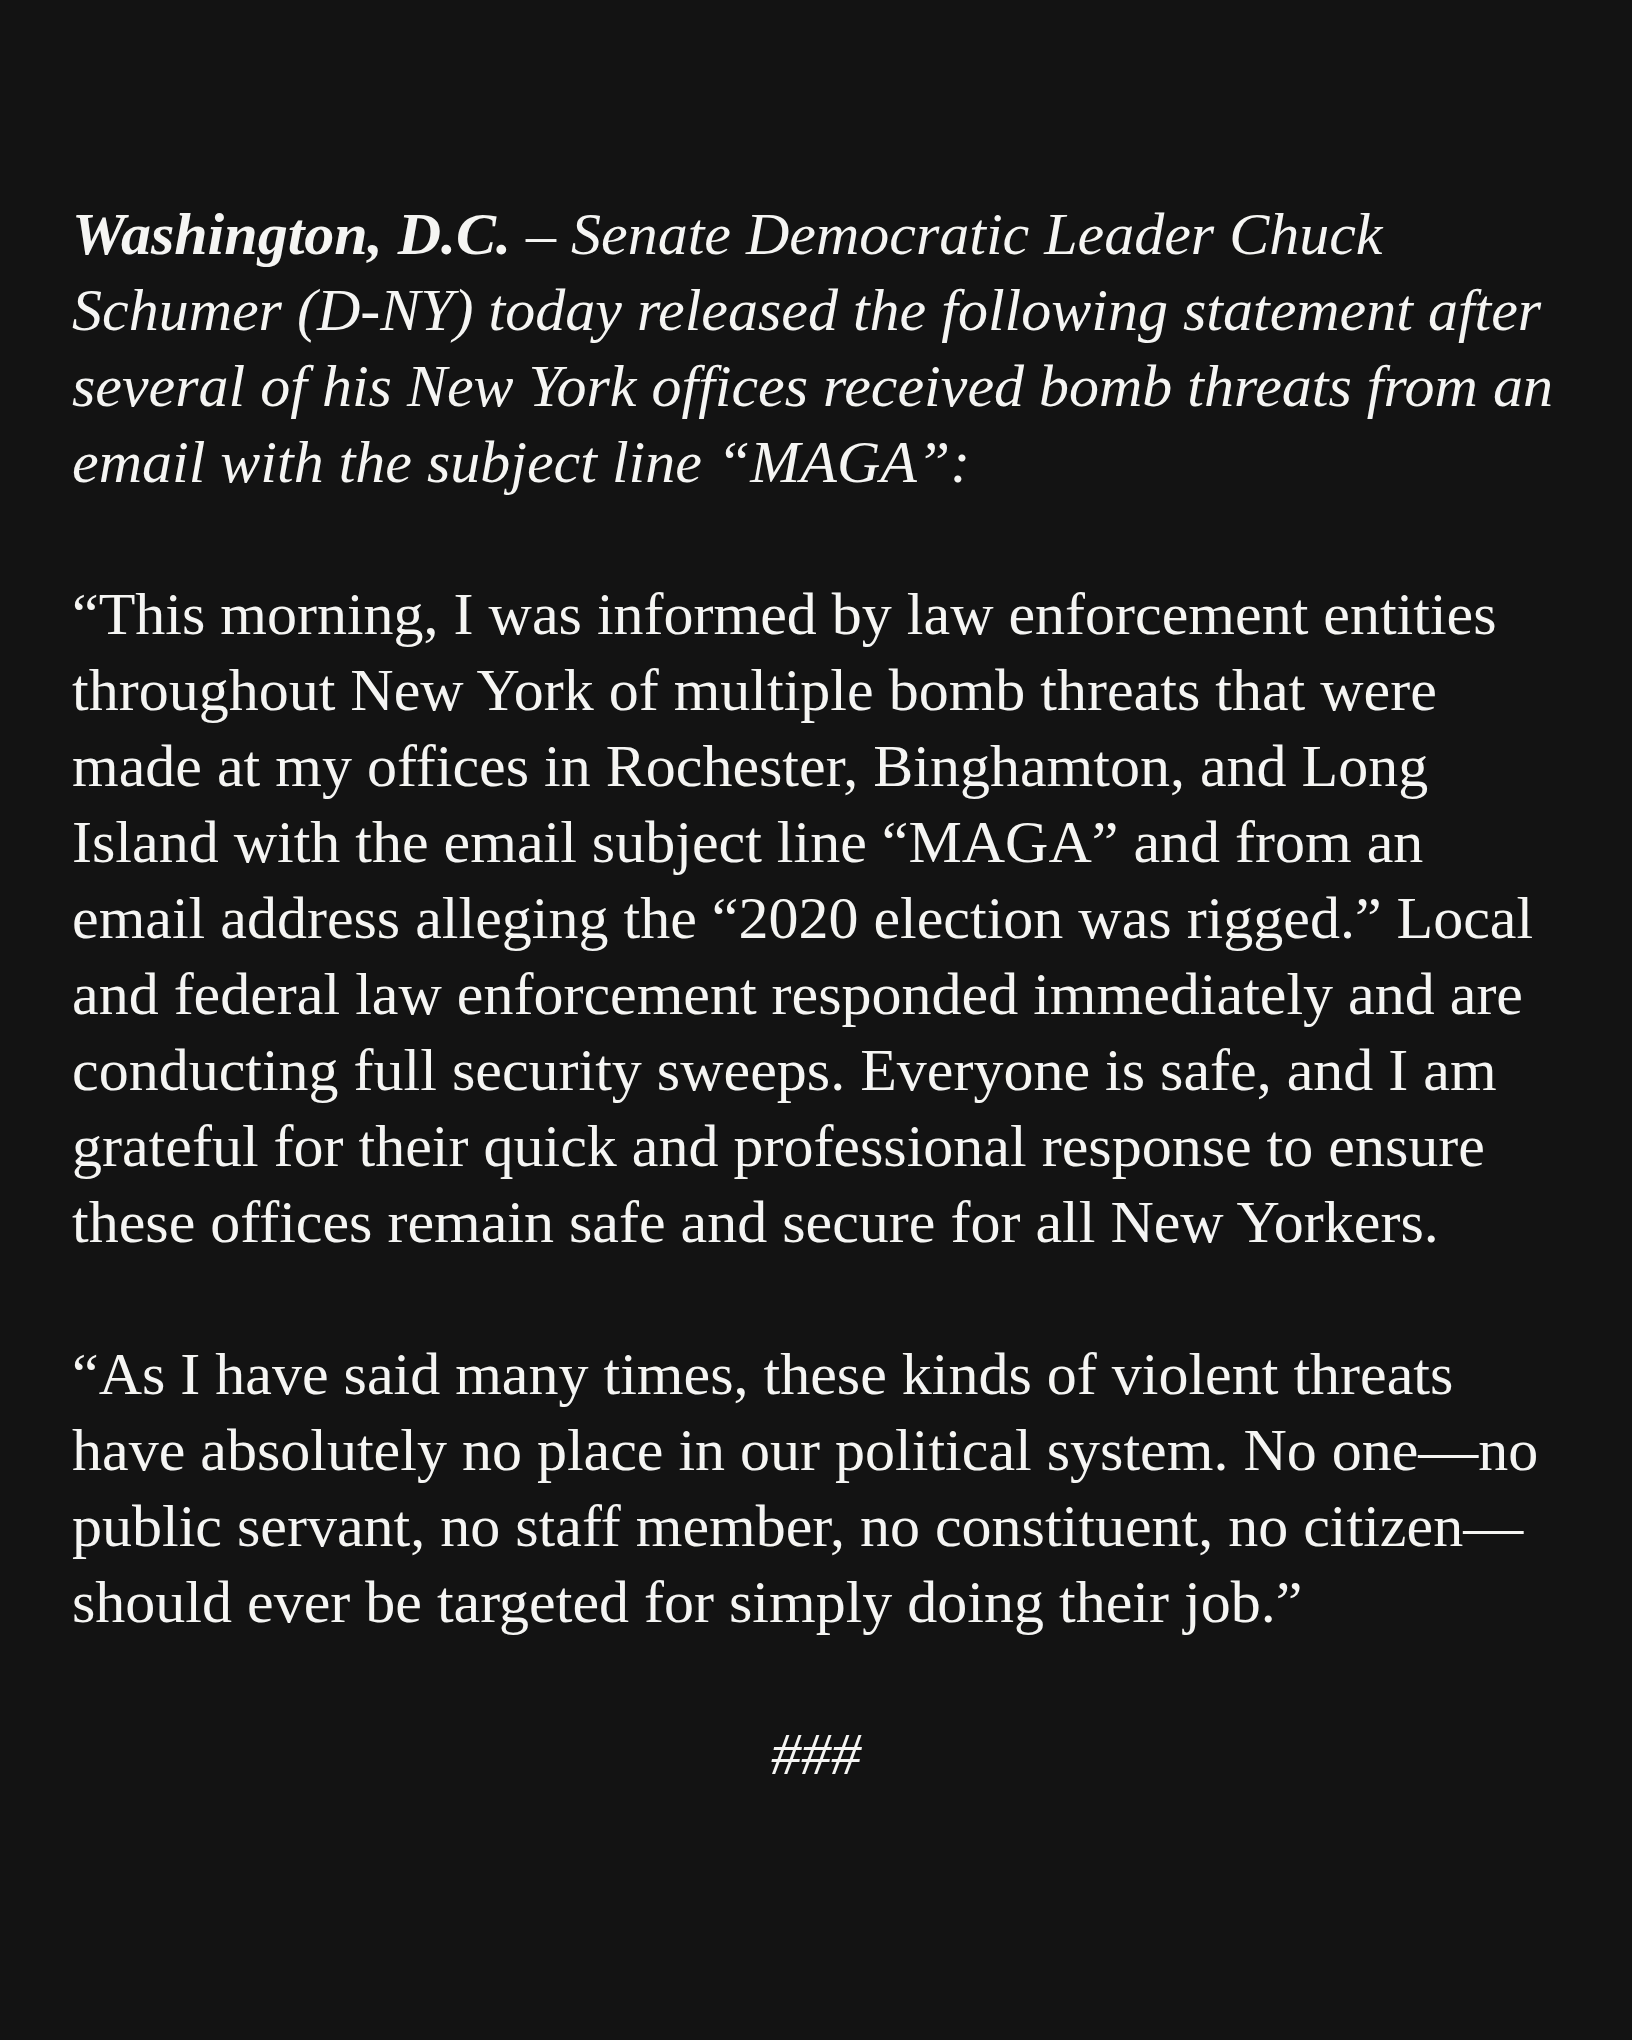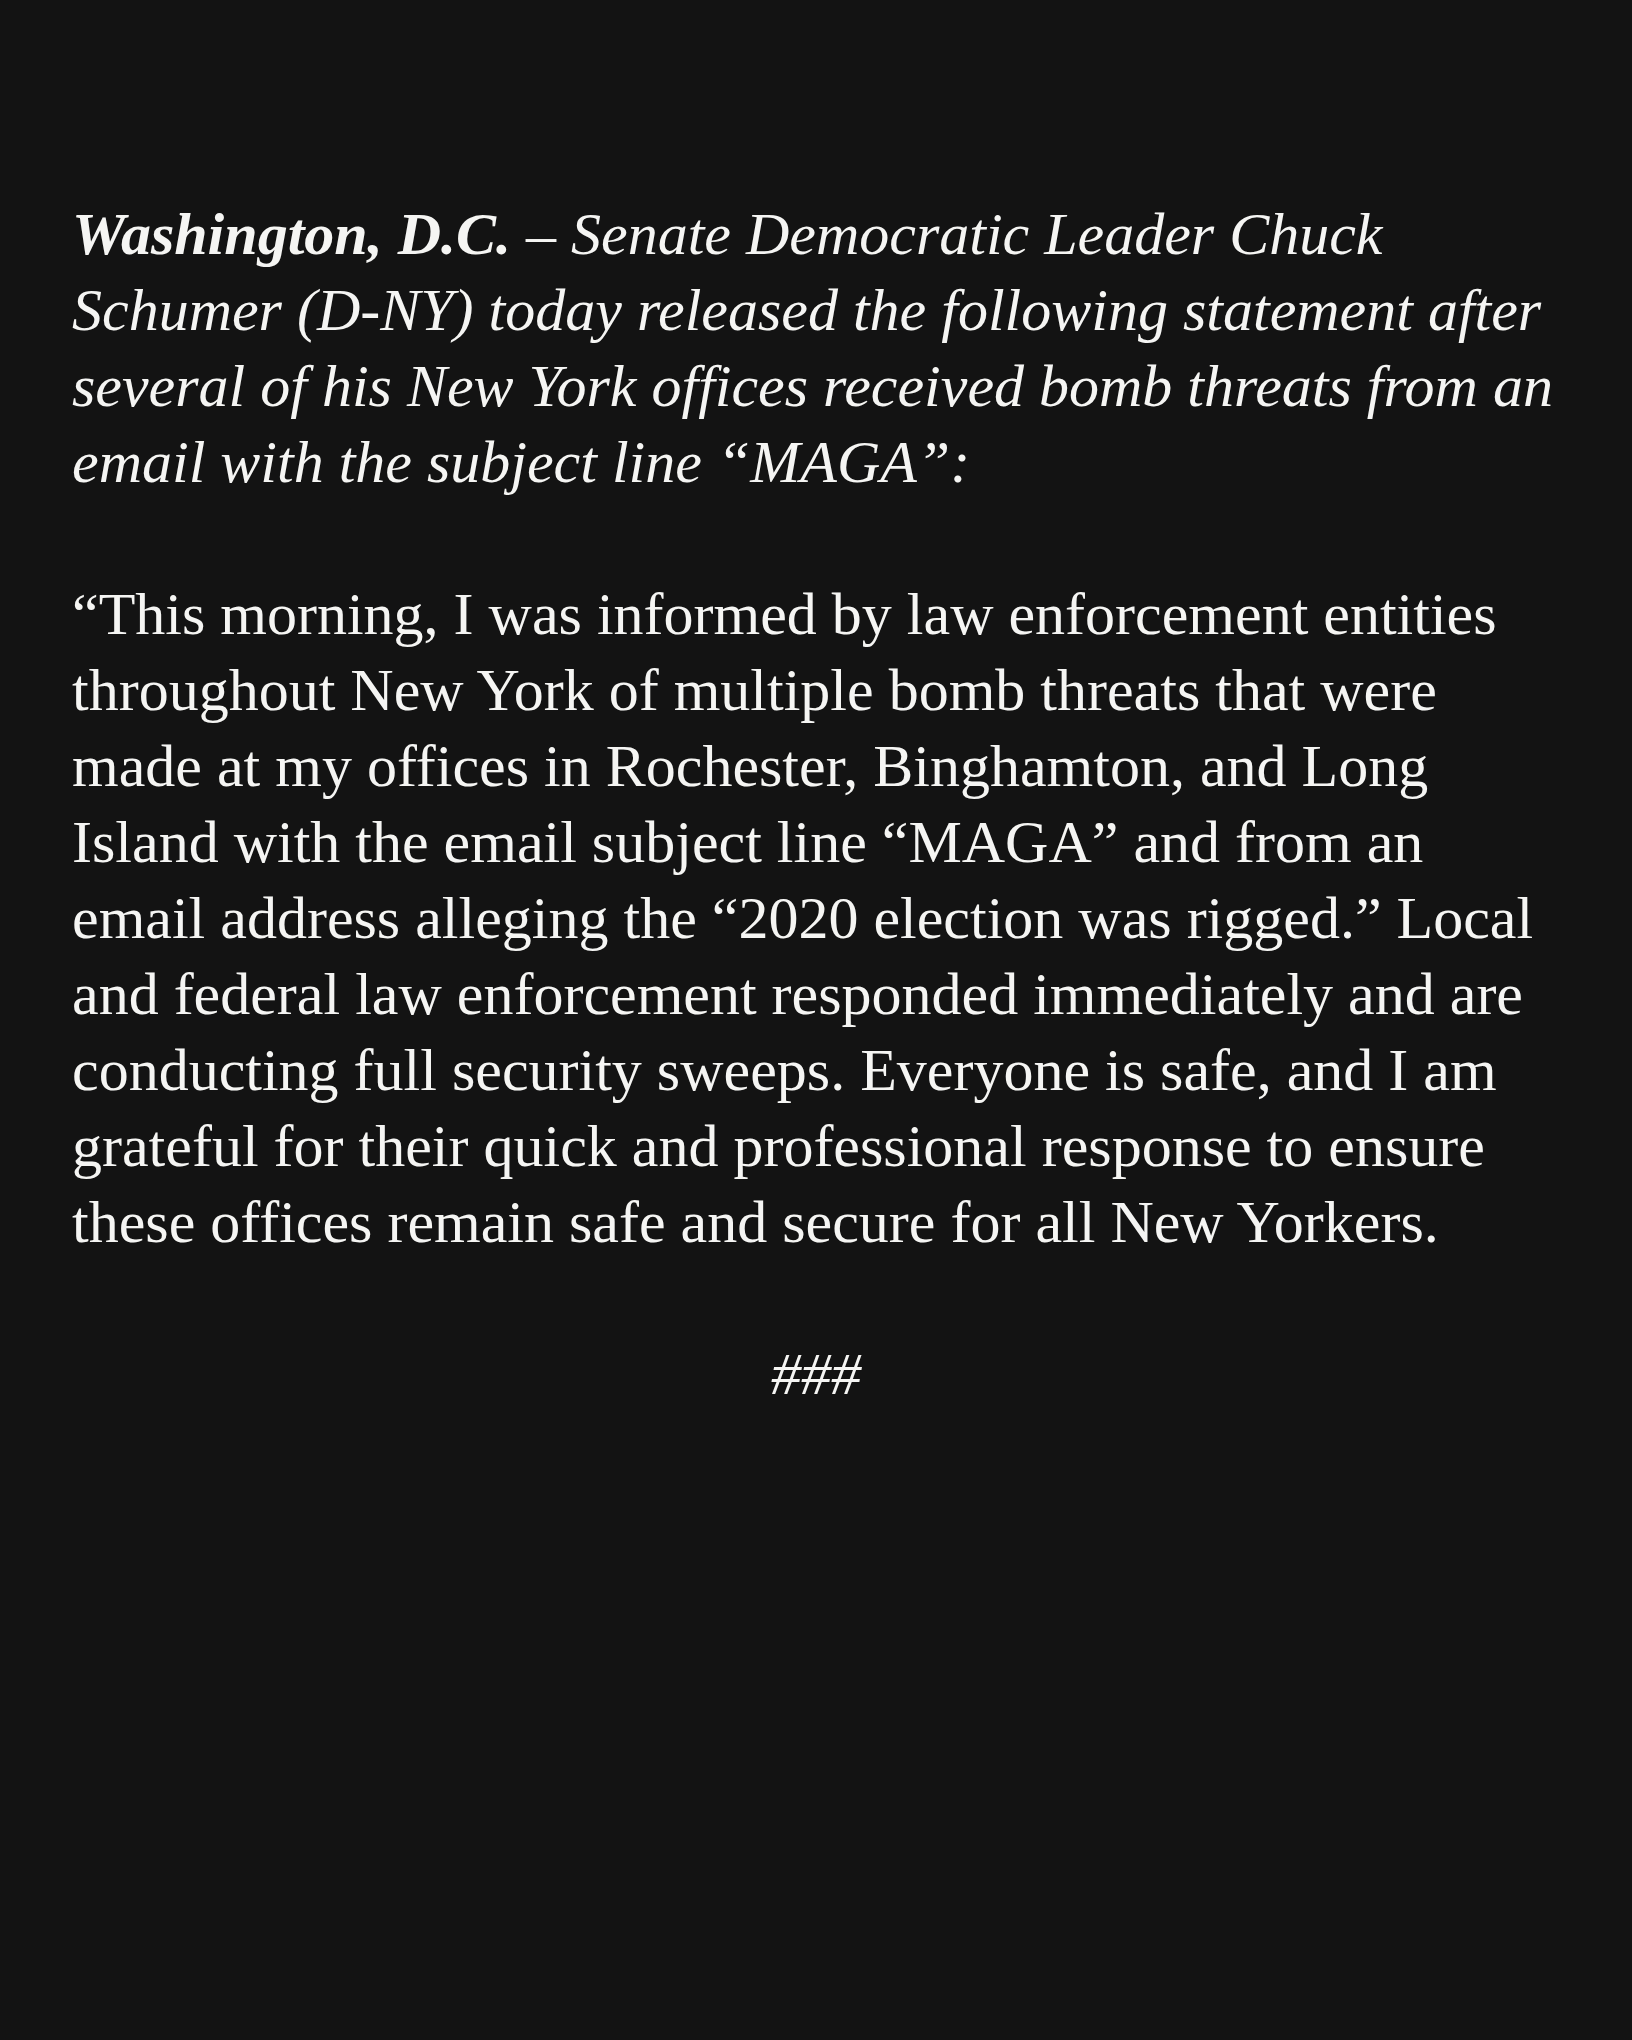--- a/index.html
+++ b/index.html
@@ -55,16 +55,20 @@
   <p class="para">“This morning, I was informed by law enforcement entities
 throughout New York of multiple bomb threats that were
 made at my offices in Rochester, Binghamton, and Long
 Island with the email subject line “MAGA” and from an
 email address alleging the “2020 election was rigged.” Local
 and federal law enforcement responded immediately and are
 conducting full security sweeps. Everyone is safe, and I am
 grateful for their quick and professional response to ensure
 these offices remain safe and secure for all New Yorkers.</p>
 
+  <p class="para">“As I have said many times, these kinds of violent threats
+have absolutely no place in our political system. No one—no
+public servant, no staff member, no constituent, no citizen—
+should ever be targeted for simply doing their job.”</p>
 
   <p class="end-mark">###</p>
 
 </div>
 
 </body></html>

